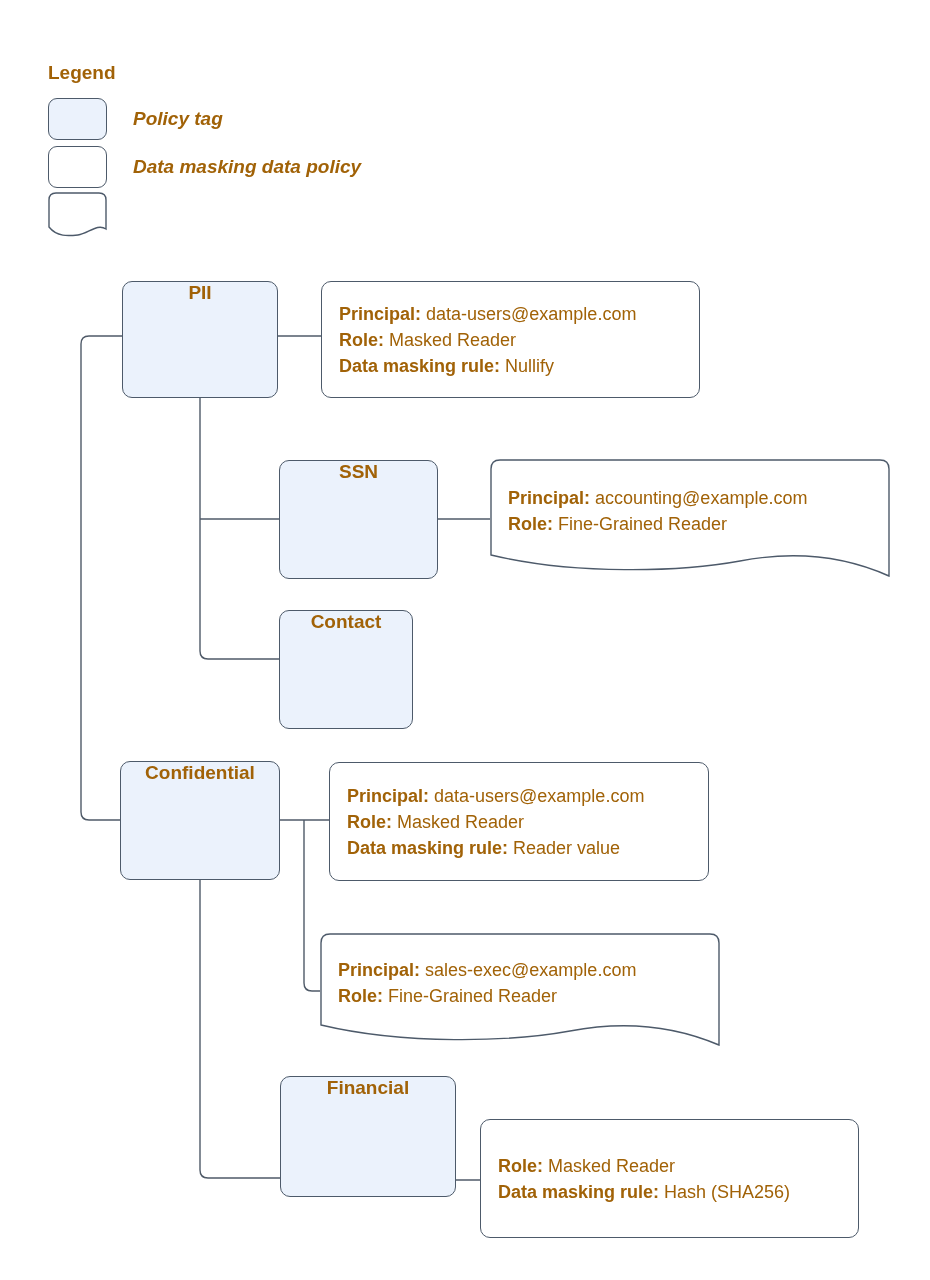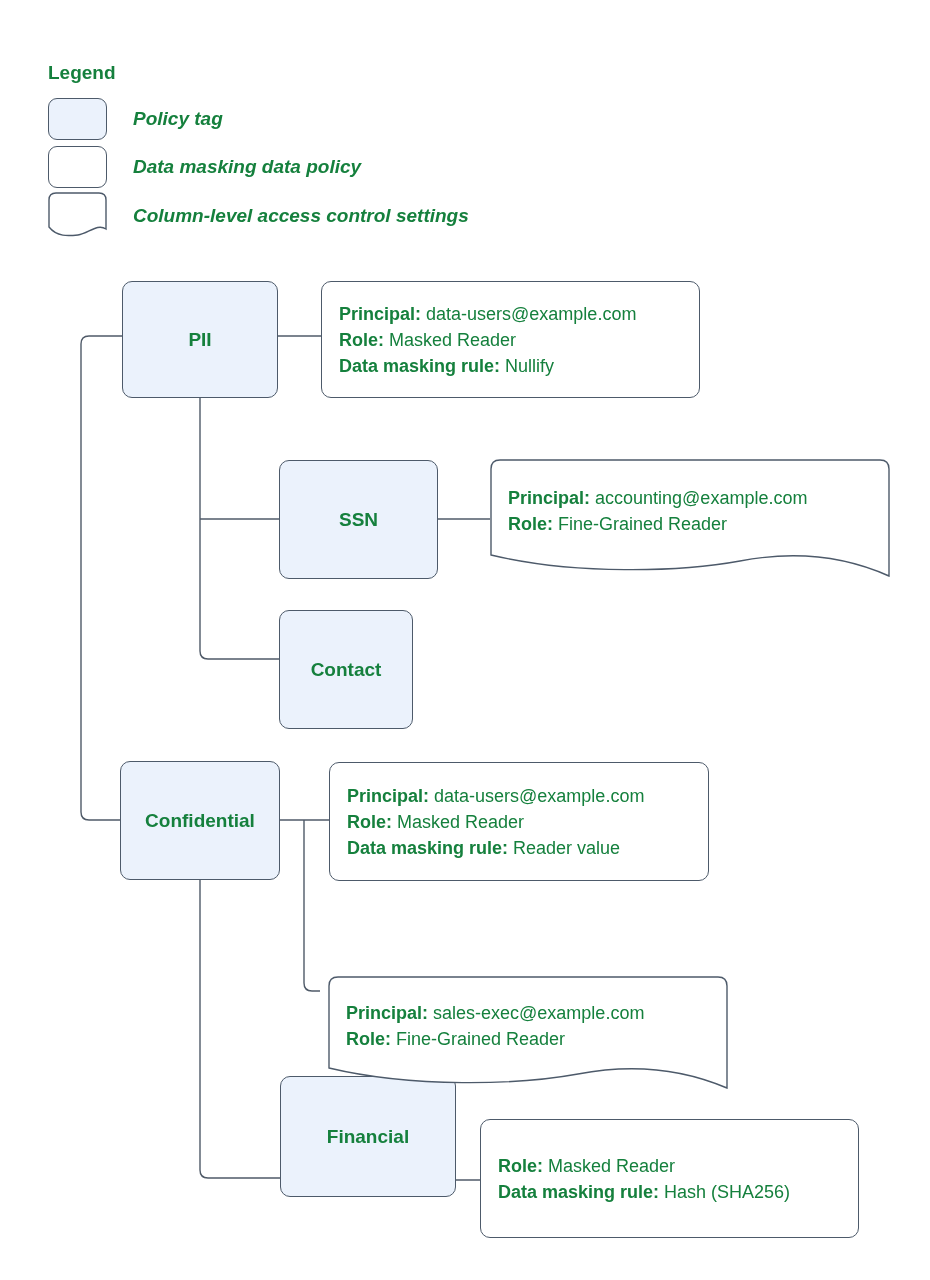--- a/index.html
+++ b/index.html
@@ -1,39 +1,39 @@
 <!DOCTYPE html>
 <html><head>
 <meta charset="utf-8">
 <style>
   html,body{margin:0;padding:0;background:#ffffff;}
   #canvas{
     position:relative;
     width:930px;height:1280px;
     background:#ffffff;
     font-family:"Liberation Sans","DejaVu Sans",sans-serif;
-    color:#15803d;
+    color:#a16207;
     overflow:hidden;
   }
   
   .legend-title{
     position:absolute;left:48px;top:62px;
     font-size:19px;font-weight:bold;
   }
   .legend-row{position:absolute;left:48px;display:flex;align-items:center;font-style:italic;}
   .legend-swatch{
     width:59px;height:42px;flex:0 0 59px;
     border:1.4px solid #4d5a6a;border-radius:9px;box-sizing:border-box;
   }
   .legend-label{margin-left:26px;font-size:19px;font-weight:bold;white-space:nowrap;}
   
   .node{
     position:absolute;box-sizing:border-box;
     background:#ebf2fc;border:1.4px solid #4d5a6a;border-radius:10px;
-    display:flex;align-items:center;justify-content:center;
+    display:flex;align-items:flex-start;justify-content:center;
     font-size:19px;font-weight:bold;
   }
   
   .policy-box{
     position:absolute;box-sizing:border-box;
     background:#ffffff;border:1.4px solid #4d5a6a;border-radius:10px;
     display:flex;flex-direction:column;justify-content:center;
     padding-left:17px;padding-right:6px;
     font-size:18px;line-height:26px;
   }
@@ -73,21 +73,20 @@
 
   <div class="legend-row" style="top:146px;align-items:center;">
     <div class="legend-swatch" style="background:#ffffff;"></div>
     <div class="legend-label">Data masking data policy</div>
   </div>
 
   <div class="legend-row" style="top:192px;">
     <svg width="59" height="48" viewBox="0 0 59 48" style="flex:0 0 59px;">
       <path d="M8,1 H51 Q58,1 58,8 V37 C49,31 40,42 30,43 C20,44 9,45 1,35 V8 Q1,1 8,1 Z" fill="#ffffff" stroke="#4d5a6a" stroke-width="1.4"></path>
     </svg>
-    <div class="legend-label">Column-level access control settings</div>
   </div>
 
   <div class="node" style="left:122px;top:281px;width:156px;height:117px;">
     <span>PII</span>
   </div>
 
   <div class="node" style="left:279px;top:460px;width:159px;height:119px;">
     <span>SSN</span>
   </div>
 
@@ -123,21 +122,21 @@
   <div class="doc" style="left:490px;top:459px;width:444px;height:126px;">
     <svg width="400" height="126" viewBox="0 0 400 126">
       <path d="M10,1 L390,1 Q399,1 399,10 L399,117 C352,96 302,92 250,102 C190,113 85,116 1,96 L1,10 Q1,1 10,1 Z" fill="#ffffff" stroke="#4d5a6a" stroke-width="1.4"></path>
     </svg>
     <div class="doc-text" style="top:26px;">
       <div class="line"><b>Principal:</b><span>accounting@example.com</span></div>
       <div class="line"><b>Role:</b><span>Fine-Grained Reader</span></div>
     </div>
   </div>
 
-  <div class="doc" style="left:328px;top:933px;width:419px;height:121px;margin-top:43px;">
+  <div class="doc" style="left:320px;top:933px;width:419px;height:121px;">
     <svg width="400" height="121" viewBox="0 0 400 121">
       <path d="M10,1 L390,1 Q399,1 399,10 L399,112 C352,92 302,88 250,98 C190,109 85,112 1,92 L1,10 Q1,1 10,1 Z" fill="#ffffff" stroke="#4d5a6a" stroke-width="1.4"></path>
     </svg>
     <div class="doc-text" style="top:24px;">
       <div class="line"><b>Principal:</b><span>sales-exec@example.com</span></div>
       <div class="line"><b>Role:</b><span>Fine-Grained Reader</span></div>
     </div>
   </div>
 
 </div>

